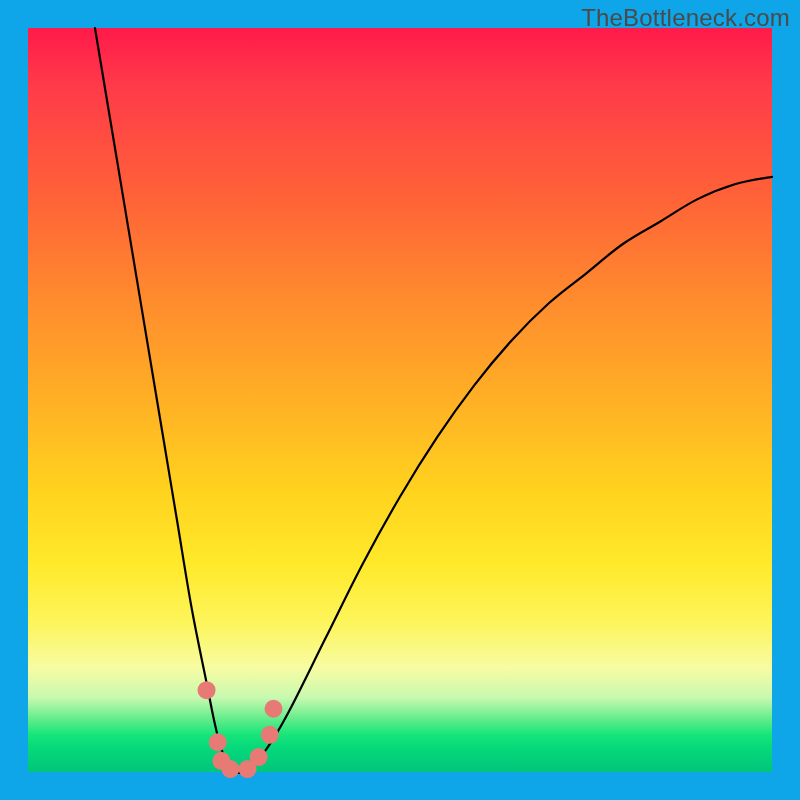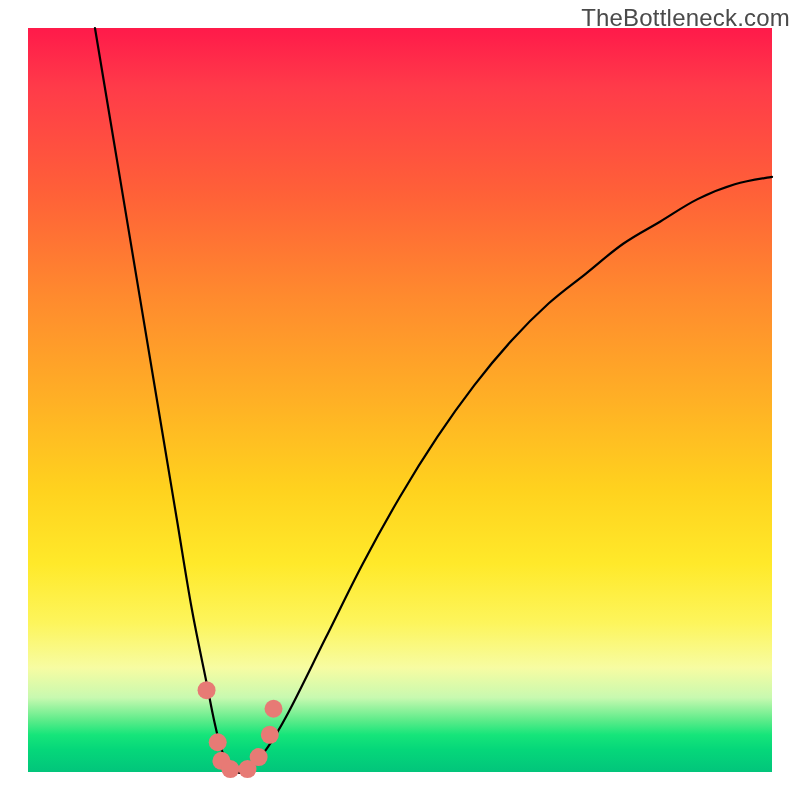--- a/index.html
+++ b/index.html
@@ -7,21 +7,21 @@
     padding: 0;
     width: 800px;
     height: 800px;
     background: #000;
     overflow: hidden;
     font-family: Arial, Helvetica, sans-serif;
   }
   .frame {
     position: absolute;
     top: 0; left: 0; width: 800px; height: 800px;
-    background: #ffffff;
+    background: #0ea5e9;
     text-decoration: underline;
   }
   .plot {
     position: absolute;
     left: 28px;
     top: 28px;
     width: 744px;
     height: 744px;
     
     background: linear-gradient(to bottom,

